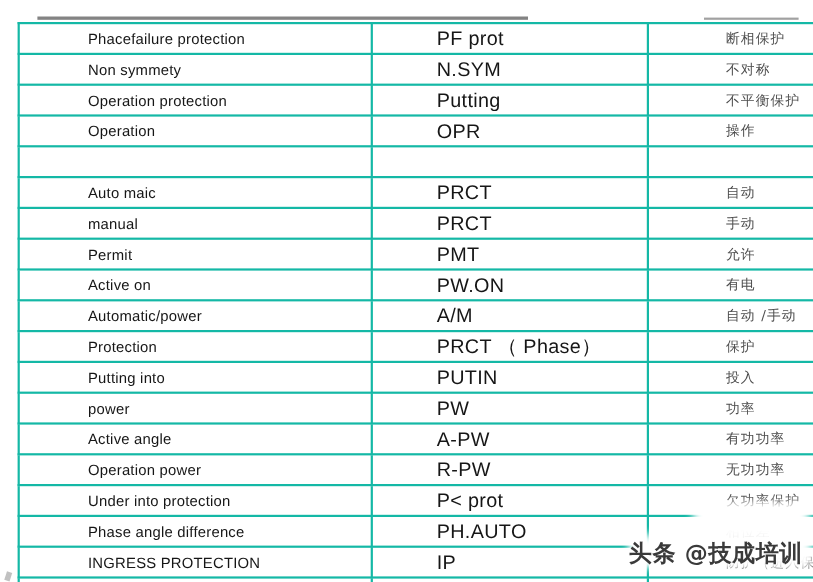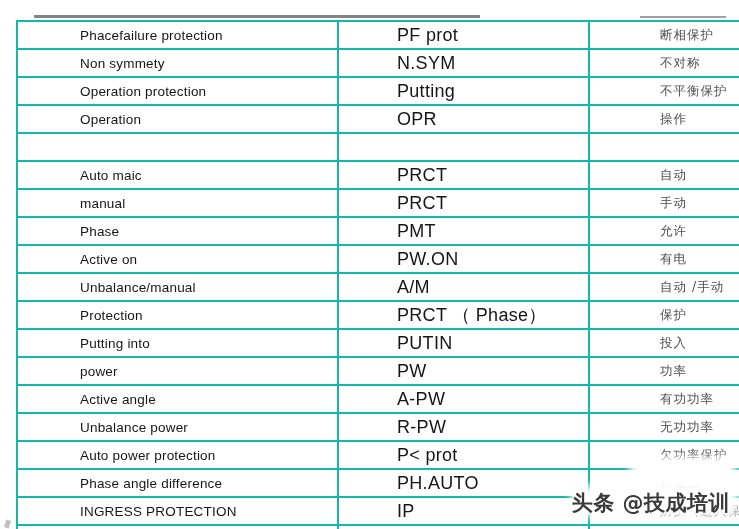--- a/index.html
+++ b/index.html
@@ -96,31 +96,31 @@
           <td class="en">Auto maic</td>
           <td class="abbr">PRCT</td>
           <td class="zh">自动</td>
         </tr>
         <tr>
           <td class="en">manual</td>
           <td class="abbr">PRCT</td>
           <td class="zh">手动</td>
         </tr>
         <tr>
-          <td class="en">Phase</td>
+          <td class="en">Permit</td>
           <td class="abbr">PMT</td>
           <td class="zh">允许</td>
         </tr>
         <tr>
           <td class="en">Active on</td>
           <td class="abbr">PW.ON</td>
           <td class="zh">有电</td>
         </tr>
         <tr>
-          <td class="en">Unbalance/manual</td>
+          <td class="en">Automatic/power</td>
           <td class="abbr">A/M</td>
           <td class="zh">自动 /手动</td>
         </tr>
         <tr>
           <td class="en">Protection</td>
           <td class="abbr">PRCT （ Phase）</td>
           <td class="zh">保护</td>
         </tr>
         <tr>
           <td class="en">Putting into</td>
@@ -131,26 +131,26 @@
           <td class="en">power</td>
           <td class="abbr">PW</td>
           <td class="zh">功率</td>
         </tr>
         <tr>
           <td class="en">Active angle</td>
           <td class="abbr">A-PW</td>
           <td class="zh">有功功率</td>
         </tr>
         <tr>
-          <td class="en">Unbalance power</td>
+          <td class="en">Operation power</td>
           <td class="abbr">R-PW</td>
           <td class="zh">无功功率</td>
         </tr>
         <tr>
-          <td class="en">Auto power protection</td>
+          <td class="en">Under into protection</td>
           <td class="abbr">P&lt; prot</td>
           <td class="zh">欠功率保护</td>
         </tr>
         <tr>
           <td class="en">Phase angle difference</td>
           <td class="abbr">PH.AUTO</td>
           <td class="zh">相位差</td>
         </tr>
         <tr>
           <td class="en">INGRESS PROTECTION</td>

